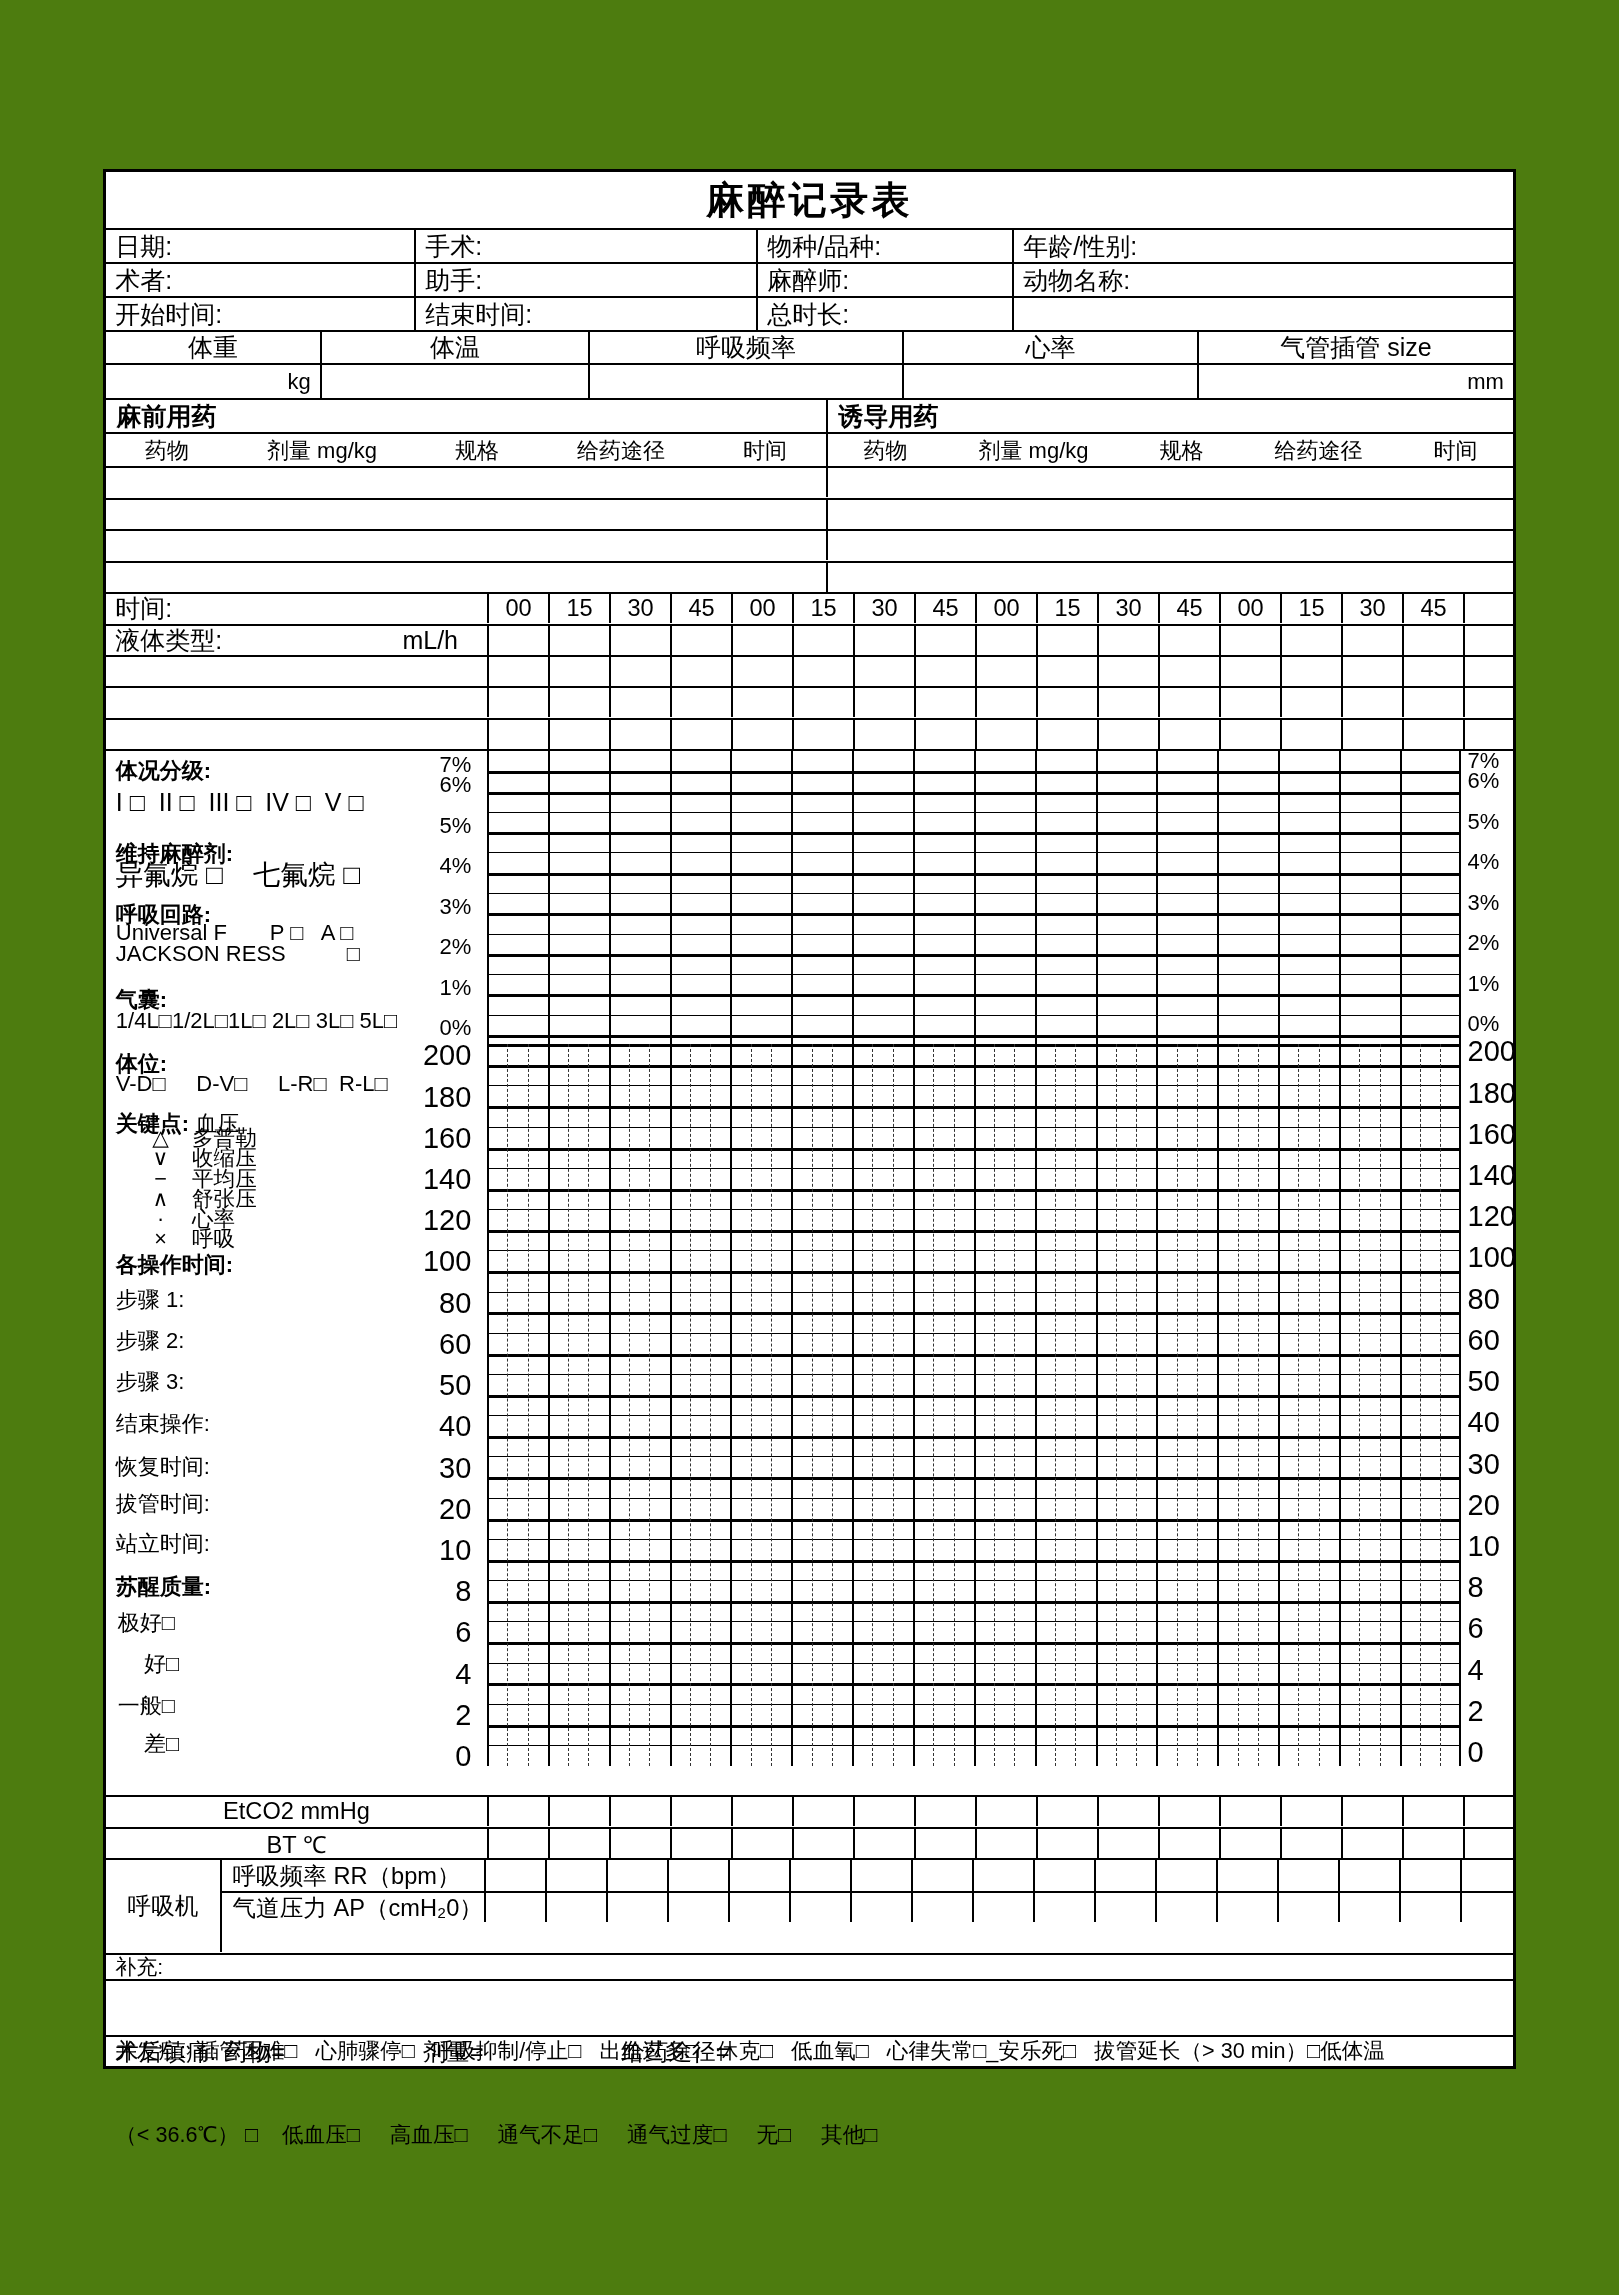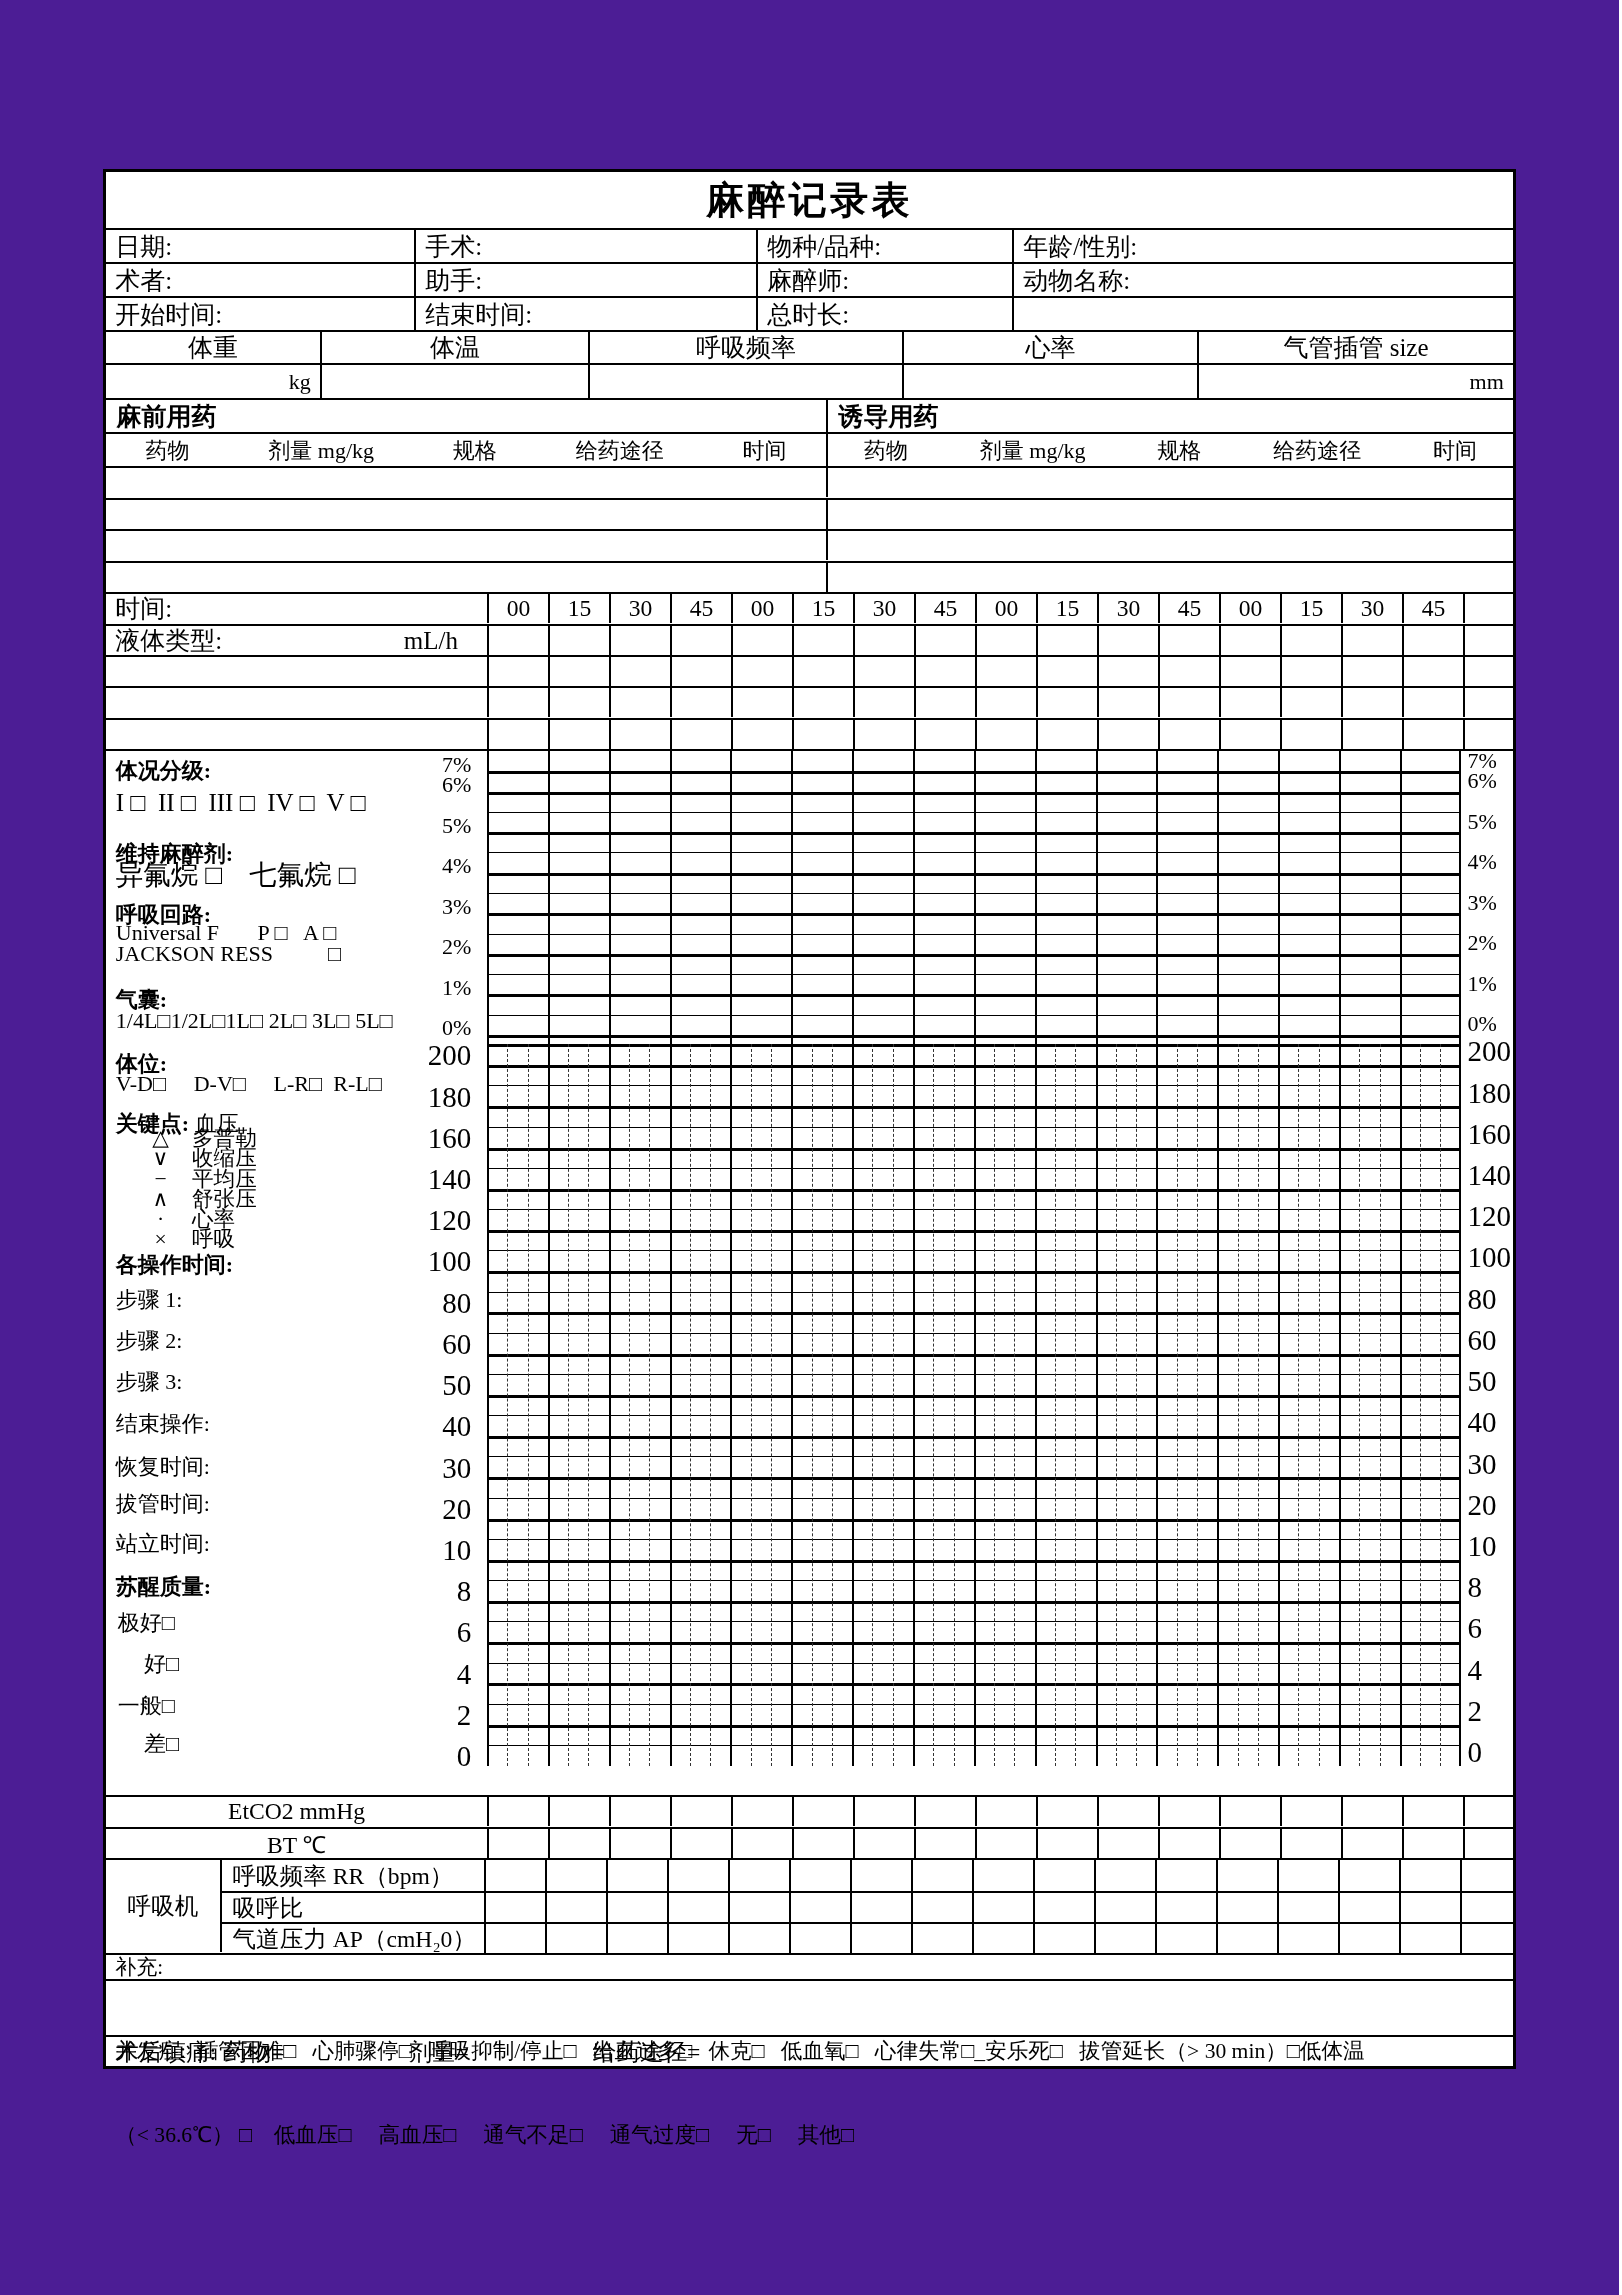--- a/index.html
+++ b/index.html
@@ -1,17 +1,17 @@
 <!DOCTYPE html>
 <html style="font-size:10.5px"><head>
 <meta charset="utf-8">
 <style>
   html,body{margin:0;padding:0;background:#fff;}
-  .page{position:relative;width:1619px;height:2295px;background:#4c1d95;overflow:hidden;
-        font-family:Liberation Serif, serif;color:#000;}
+  .page{position:relative;width:1619px;height:2295px;background:#4d7c0f;overflow:hidden;
+        font-family:Liberation Sans, sans-serif;color:#000;}
   .form{position:absolute;left:103px;top:169px;width:1413px;height:1900px;
         border:3.3px solid #000;box-sizing:border-box;background:#fff;}
   .band{position:absolute;left:0;width:1407px;box-sizing:border-box;}
   .bt{border-top:2.6px solid #000;}
   .title-band{display:flex;align-items:center;justify-content:center;
               font-size:38px;font-weight:bold;letter-spacing:3.3px;}
   .hcells{display:flex;height:100%;}
   .hcell{box-sizing:border-box;border-left:2px solid #000;display:flex;align-items:center;
          padding-left:9.2px;font-size:25px;}
   .hcell.first{border-left:none;}
@@ -557,42 +557,20 @@
                 <div class="gcell"></div>
                 <div class="gcell"></div>
                 <div class="gcell"></div>
                 <div class="gcell"></div>
                 <div class="gcell"></div>
                 <div class="gcell"></div>
                 <div class="gcell last"></div>
               </div>
           </div>
           <div class="ventrow">
-            <div class="ventlabel">吸呼比</div>
-            <div class="cells17">
-                <div class="gcell"></div>
-                <div class="gcell"></div>
-                <div class="gcell"></div>
-                <div class="gcell"></div>
-                <div class="gcell"></div>
-                <div class="gcell"></div>
-                <div class="gcell"></div>
-                <div class="gcell"></div>
-                <div class="gcell"></div>
-                <div class="gcell"></div>
-                <div class="gcell"></div>
-                <div class="gcell"></div>
-                <div class="gcell"></div>
-                <div class="gcell"></div>
-                <div class="gcell"></div>
-                <div class="gcell"></div>
-                <div class="gcell last"></div>
-              </div>
-          </div>
-          <div class="ventrow">
             <div class="ventlabel">气道压力 AP（cmH₂0）</div>
             <div class="cells17">
                 <div class="gcell"></div>
                 <div class="gcell"></div>
                 <div class="gcell"></div>
                 <div class="gcell"></div>
                 <div class="gcell"></div>
                 <div class="gcell"></div>
                 <div class="gcell"></div>
                 <div class="gcell"></div>

